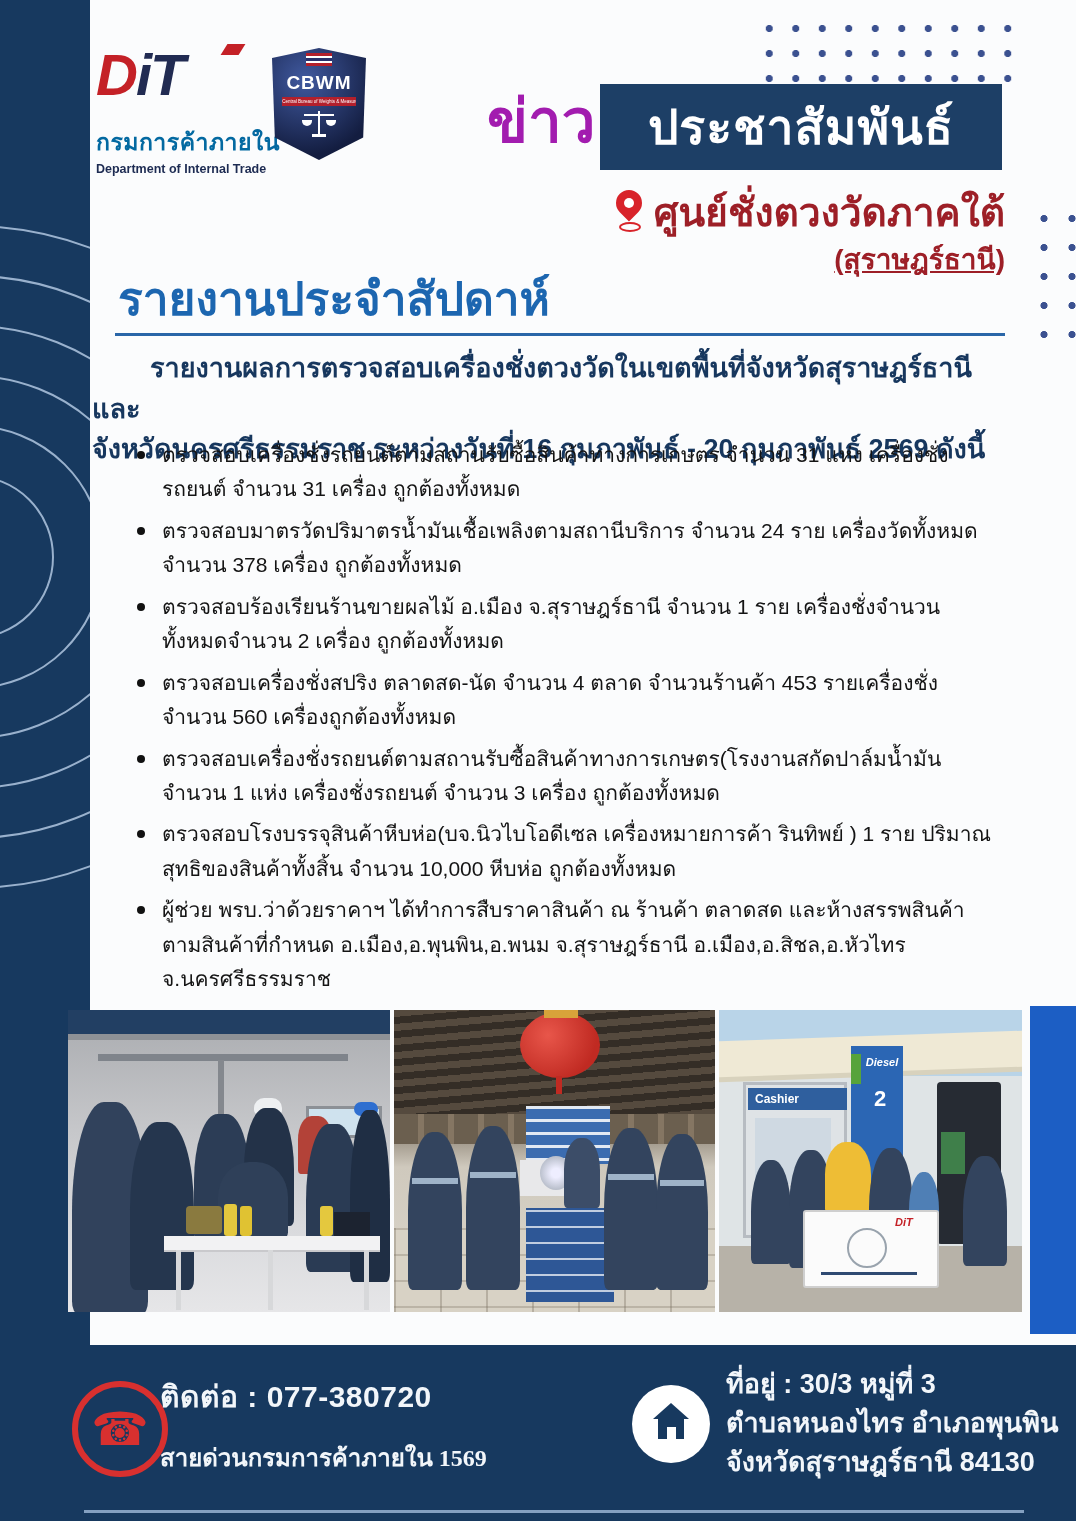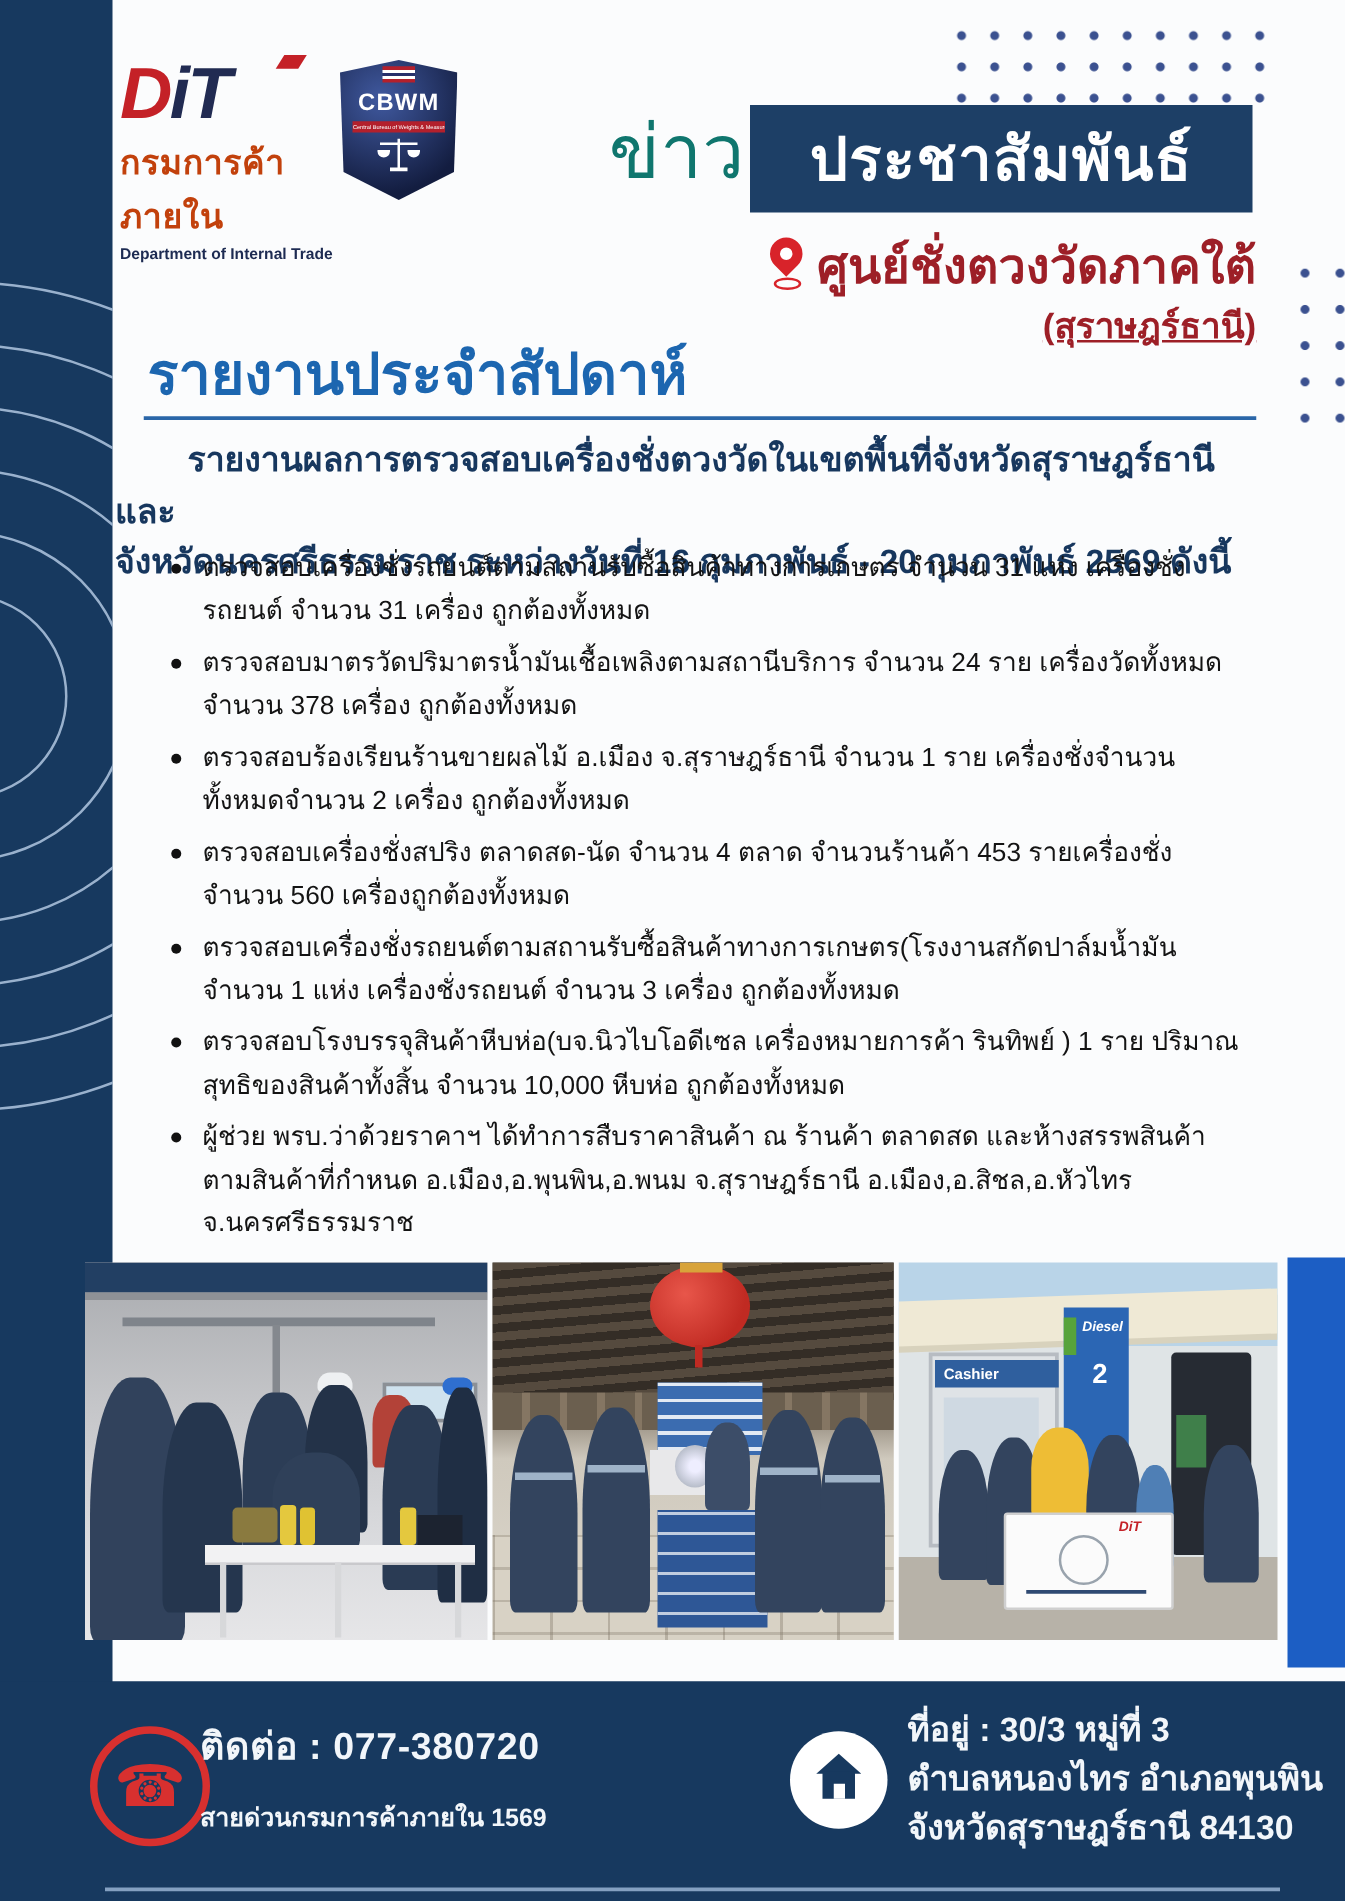--- a/index.html
+++ b/index.html
@@ -14,21 +14,21 @@
   .r3{width:360px;height:360px;left:-210px;top:375px}
   .r4{width:460px;height:460px;left:-260px;top:325px}
   .r5{width:560px;height:560px;left:-310px;top:275px}
   .r6{width:660px;height:660px;left:-360px;top:225px}
 
   
   .dit{position:absolute;left:96px;top:46px;width:200px;}
   .dit-word{font-size:58px;font-weight:800;font-style:italic;letter-spacing:-2px;line-height:1;position:relative;}
   .dit-d{color:#c42127}.dit-i{color:#212b52}.dit-t{color:#212b52}
   .dit-flag{position:absolute;left:128px;top:-2px;width:18px;height:11px;background:#c42127;transform:skewX(-32deg);}
-  .dit-th{font-size:27px;font-weight:800;color:#c2410c;margin-top:4px;letter-spacing:.5px;}
+  .dit-th{font-size:23px;font-weight:800;color:#0369a1;margin-top:20px;letter-spacing:.5px;}
   .dit-en{font-size:12.5px;font-weight:700;color:#1d2b52;margin-top:2px;}
 
   
   .cbwm{position:absolute;left:272px;top:48px;width:94px;height:112px;
         clip-path:polygon(50% 100%,3% 80%,0 9%,50% 0,100% 9%,97% 80%);
         background:radial-gradient(circle at 35% 28%,#40599f,#131d40 75%);
         display:flex;flex-direction:column;align-items:center;}
   .cbwm-flag{width:26px;height:13px;margin-top:5px;
         background:linear-gradient(180deg,#b3202c 0 20%,#fff 20% 40%,#27306b 40% 60%,#fff 60% 80%,#b3202c 80%);}
   .cbwm-abbr{color:#fff;font-size:19px;font-weight:800;letter-spacing:1px;margin-top:6px;}
@@ -43,21 +43,21 @@
 
   
   .dots-top{position:absolute;left:752px;top:12px;width:266px;height:74px;
         background-image:radial-gradient(circle,#3b5190 3.2px,transparent 3.9px);
         background-size:26.5px 25px;background-position:4px 4px;}
   .dots-side{position:absolute;left:1026px;top:200px;width:56px;height:158px;
         background-image:radial-gradient(circle,#3b5190 3.2px,transparent 3.9px);
         background-size:28px 29px;background-position:4px 4px;}
 
   
-  .kicker{position:absolute;left:487px;top:92px;font-size:60px;font-weight:400;color:#0f766e;line-height:1;}
+  .kicker{position:absolute;left:487px;top:92px;font-size:60px;font-weight:700;color:#a21caf;line-height:1;}
   .title-box{position:absolute;left:600px;top:84px;width:402px;height:86px;background:#1d3f66;
         display:flex;align-items:center;justify-content:center;}
   .title-box span{color:#fff;font-size:48px;font-weight:800;letter-spacing:1px;}
 
   
   .loc{position:absolute;right:71px;top:190px;text-align:right;color:#9d1f27;}
   .loc-l1{font-size:39px;font-weight:800;line-height:1.15;text-align:right;}
   .loc-l2{font-size:28px;font-weight:800;line-height:1.15;margin-top:8px;text-decoration:underline;}
   .pin{display:inline-block;position:relative;width:30px;height:42px;margin-right:10px;vertical-align:-6px;}
   .pin-head{position:absolute;left:2px;top:0;width:26px;height:26px;background:#d8232a;
@@ -163,21 +163,21 @@
   .accent-bar{position:absolute;left:1030px;top:1006px;width:46px;height:328px;background:#1c5ec4;}
 
   
   .footer{position:absolute;left:0;top:1345px;width:1076px;height:176px;background:#17395f;}
   .f-line{position:absolute;left:84px;bottom:8px;width:940px;height:3px;background:#a9c3e2;opacity:.75;}
   .f-phone{position:absolute;left:72px;top:36px;width:84px;height:84px;border:6px solid #d8302f;
      border-radius:50%;display:flex;align-items:center;justify-content:center;}
   .f-phone span{color:#d8302f;font-size:46px;font-family:"DejaVu Sans",sans-serif;line-height:1;}
   .f-contact{position:absolute;left:160px;top:28px;color:#f2f6fa;}
   .f-c1{font-size:30px;font-weight:800;letter-spacing:.5px;}
-  .f-c2{font-size:20px;font-weight:700;margin-top:18px;}
+  .f-c2{font-size:24px;font-weight:700;margin-top:18px;font-family:Liberation Serif, serif;}
   .f-home{position:absolute;left:632px;top:40px;width:78px;height:78px;background:#fff;border-radius:50%;}
   .h-roof{position:absolute;left:21px;top:18px;width:0;height:0;border-left:18px solid transparent;
      border-right:18px solid transparent;border-bottom:16px solid #17395f;}
   .h-body{position:absolute;left:26px;top:32px;width:26px;height:22px;background:#17395f;}
   .h-door{position:absolute;left:35px;top:42px;width:9px;height:12px;background:#fff;}
   .f-addr{position:absolute;left:726px;top:20px;color:#f2f6fa;font-size:27px;font-weight:700;line-height:1.45;}
 </style>
 </head>
 <body>
 

